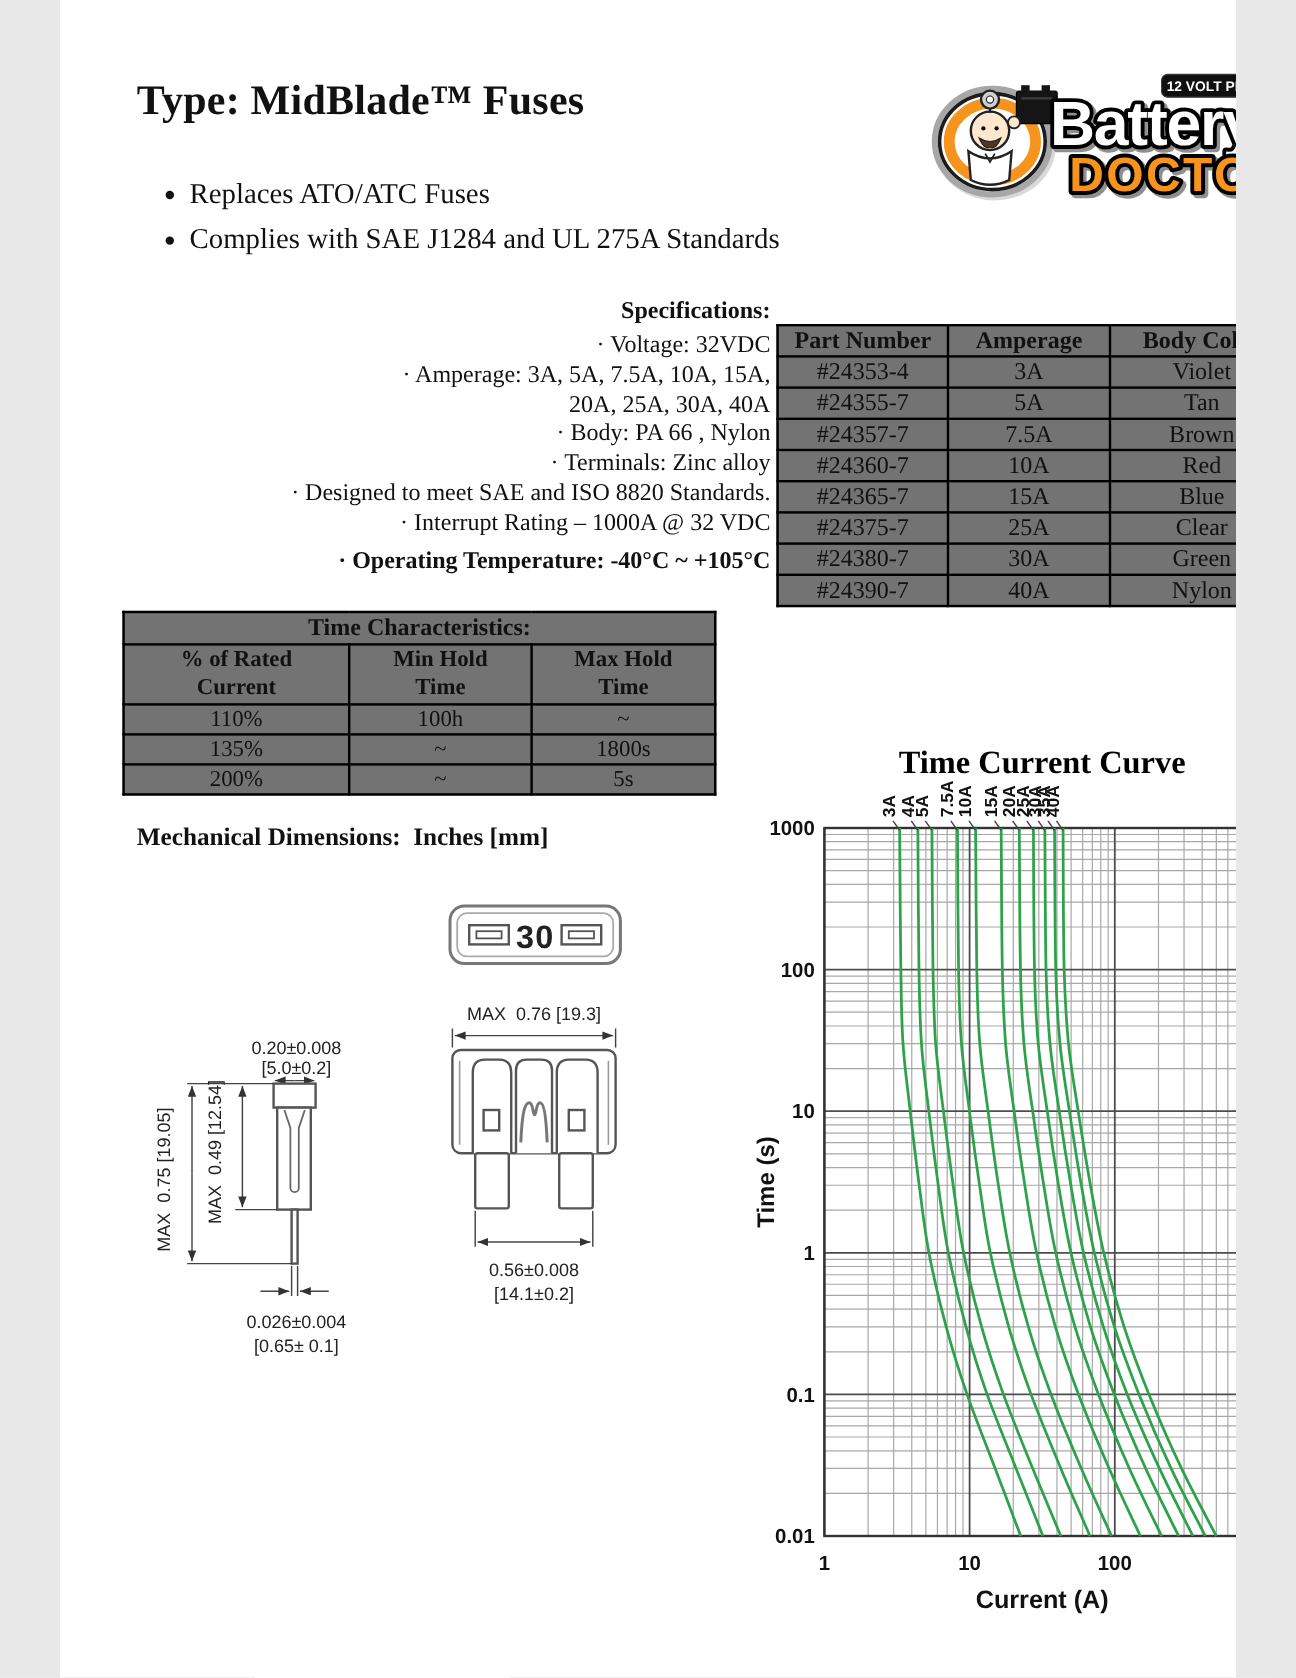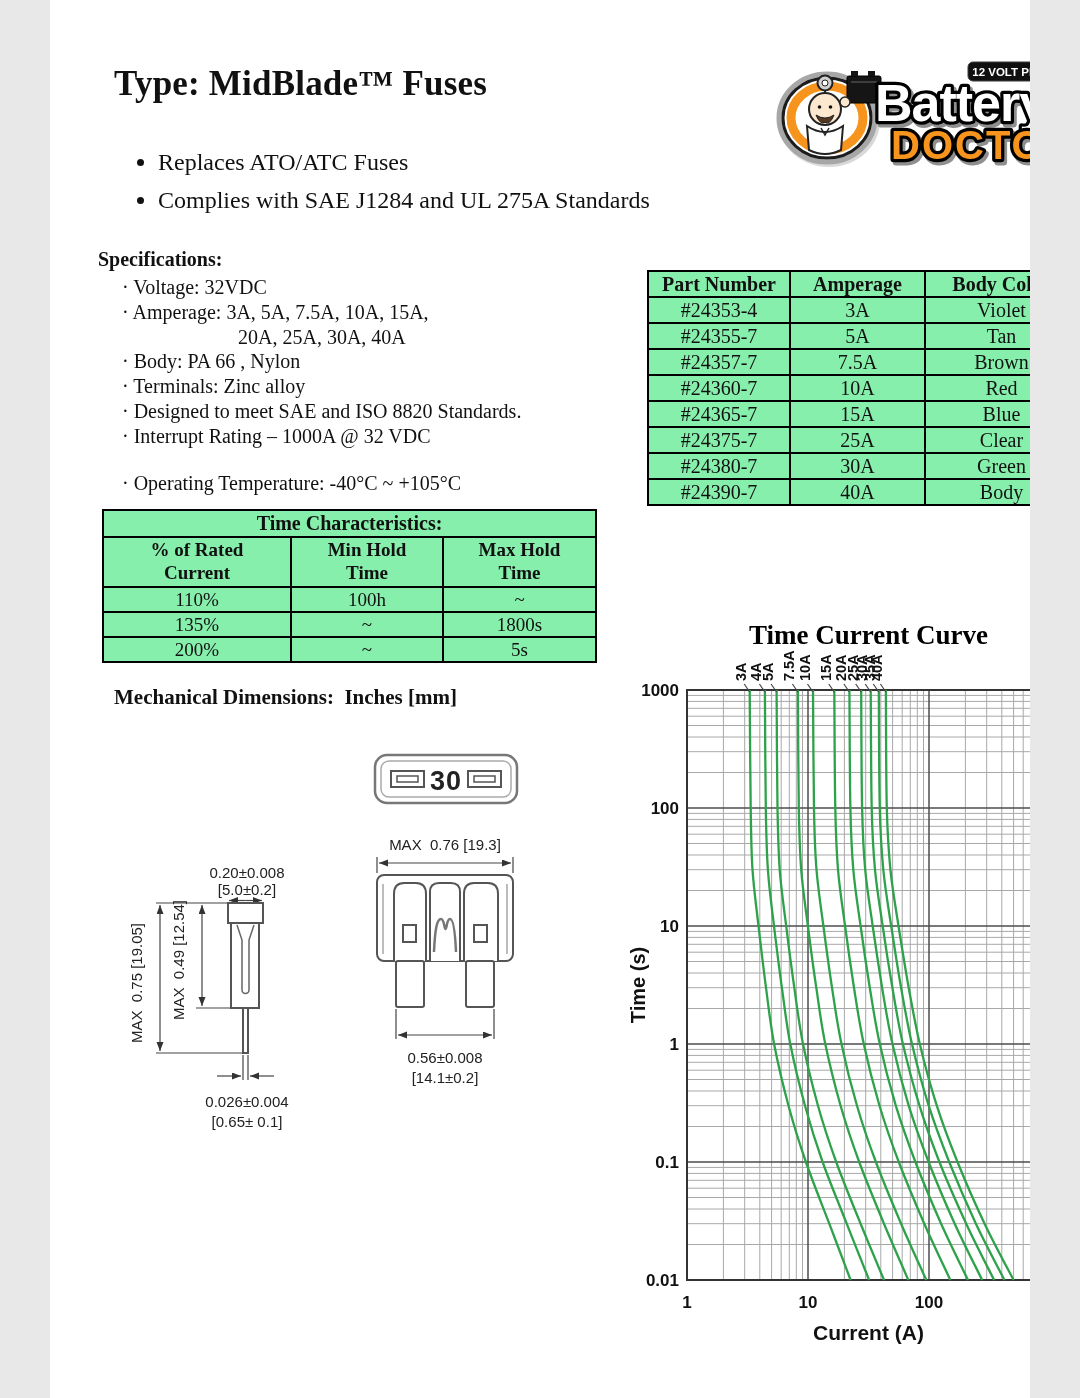--- a/index.html
+++ b/index.html
@@ -5,28 +5,28 @@
   html,body{margin:0;padding:0;background:#e8e8e8;}
   .page{position:relative;width:980px;height:1398px;background:#ffffff;
         font-family:"Liberation Serif",serif;color:#111;overflow:hidden;margin:0 auto;}
   .abs{position:absolute;}
 
   #title{left:64px;top:64px;font-size:35px;font-weight:bold;letter-spacing:.2px;}
   #bullets{left:64px;top:131px;}
   #bullets ul{margin:12px;padding-left:32px;}
   #bullets li{font-size:24px;line-height:38px;}
 
-  #specs{left:48px;top:248px;width:520px;}
+  #specs{left:72px;top:248px;width:520px;text-align:right;}
   #specs .spec-heading{font-size:20px;font-weight:bold;margin-bottom:4px;}
   #spec-items{margin-left:24px;}
   .spec-line{font-size:20px;line-height:24.8px;}
   .spec-line.cont{padding-left:116px;}
-  .spec-line.gap{margin-top:22px;}
-
-  table{border-collapse:collapse;background:#86efac;}
+  .spec-line.gap{margin-top:6px;font-weight:bold;}
+
+  table{border-collapse:collapse;background:#737373;}
   th,td{border:2px solid #000;text-align:center;vertical-align:middle;padding:0 4px;}
 
   #part-table{left:597px;top:270px;width:430px;table-layout:fixed;}
   #part-table th{font-size:20px;height:24px;font-weight:bold;}
   #part-table td{font-size:20px;height:24px;}
 
   #time-table{left:52px;top:509px;width:493px;table-layout:fixed;}
   #time-table .tt-title{font-size:20px;font-weight:bold;height:25px;}
   #time-table th{font-size:19px;font-weight:bold;height:48px;line-height:1.2;}
   #time-table td{font-size:19px;height:23px;}
@@ -147,21 +147,21 @@
           <td>Clear</td>
         </tr>
         <tr>
           <td>#24380-7</td>
           <td>30A</td>
           <td>Green</td>
         </tr>
         <tr>
           <td>#24390-7</td>
           <td>40A</td>
-          <td>Body</td>
+          <td>Nylon</td>
         </tr>
       </tbody>
   </table>
 
   <table class="abs" id="time-table">
     <colgroup>
         <col style="width:188px">
         <col style="width:152px">
         <col style="width:153px">
       </colgroup>

